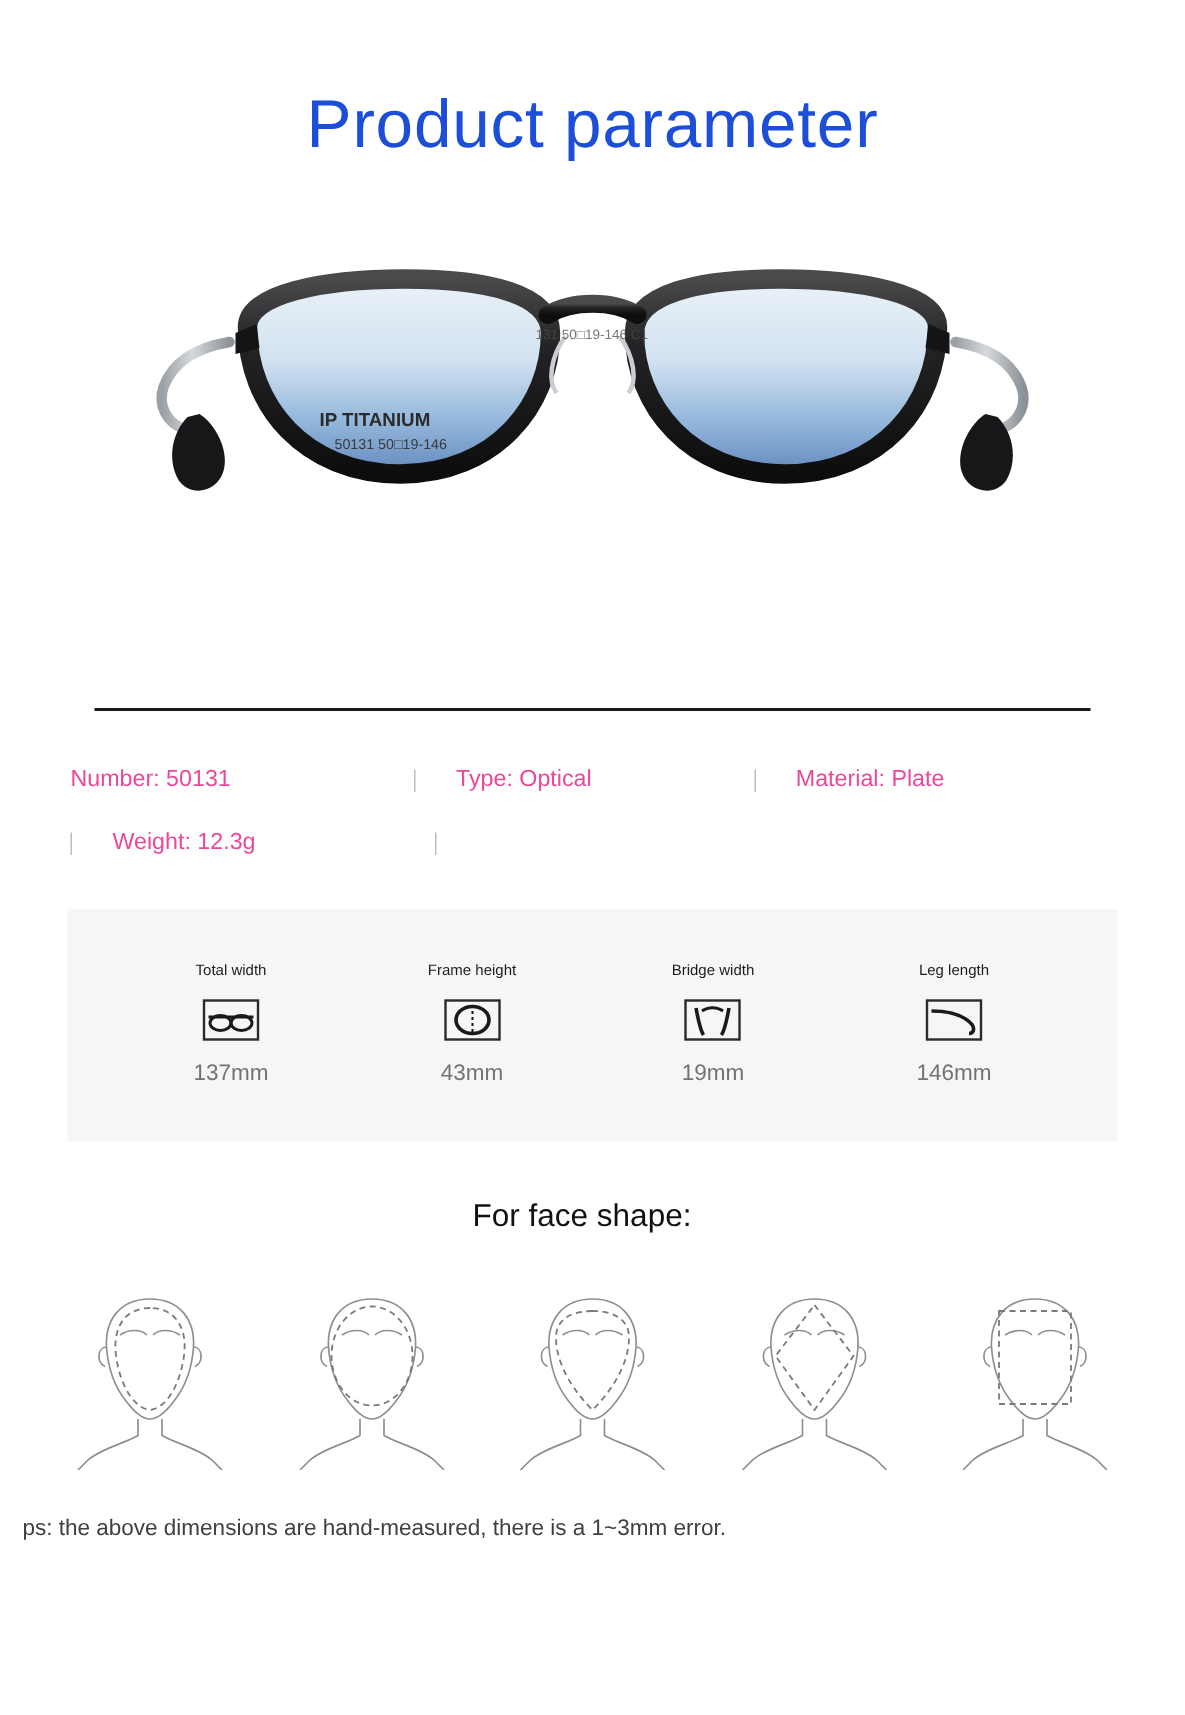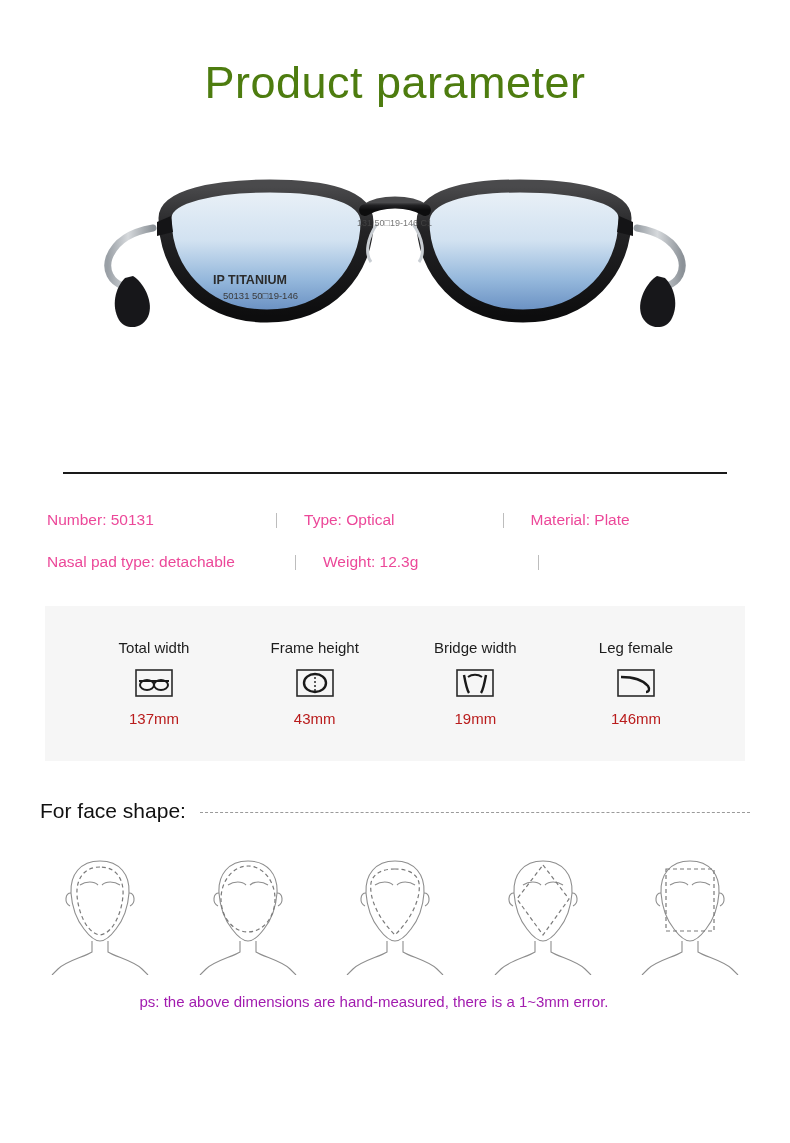--- a/index.html
+++ b/index.html
@@ -16,21 +16,21 @@
     position: relative;
     overflow: hidden;
   }
 
   
   .page-title {
     text-align: center;
     font-size: 45px;
     font-weight: 400;
     letter-spacing: 0.5px;
-    color: #4d7c0f;
+    color: #1d4ed8;
     margin: 58px 0 5px 0;
     line-height: 1.1;
   }
 
   
   .hero {
     width: 790px;
     height: 270px;
     margin-top: 58px;
     position: relative;
@@ -89,44 +89,45 @@
     justify-content: space-between;
     padding: 0 48px;
   }
   .measure {
     display: flex;
     flex-direction: column;
     align-items: center;
     width: 122px;
   }
   .measure-label {
-    font-size: 15px;
+    font-size: 10px;
     color: #1d1d1d;
     margin-bottom: 9px;
     white-space: nowrap;
   }
   .measure-icon {
     width: 40px;
     height: 36px;
     display: flex;
     align-items: center;
     justify-content: center;
   }
   .measure-value {
     font-size: 15px;
-    color: #b91c1c;
+    color: #737373;
     margin-top: 9px;
   }
 
   
   .faceshape-head {
     width: 710px;
     margin: 38px auto 0 auto;
     display: flex;
     align-items: center;
+    flex-direction: column;
   }
   .faceshape-title {
     font-size: 21px;
     color: #111;
     white-space: nowrap;
     padding-right: 14px;
   }
   .dash-line {
     flex: 1;
     height: 1px;
@@ -146,24 +147,24 @@
     width: 130px;
     height: 130px;
     display: flex;
     align-items: center;
     justify-content: center;
   }
 
   
   .footnote {
     width: 760px;
-    margin: 14px auto 0 auto;
-    text-align: center;
+    margin: 26px auto 0 auto;
+    text-align: left;
     padding-right: 42px;
-    color: #a21caf;
+    color: #404040;
     font-size: 15px;
     line-height: 1.5;
   }
   .footnote div { white-space: nowrap; }
 </style>
 </head>
 <body>
 
 <h1 class="page-title">Product parameter</h1>
 
@@ -228,23 +229,20 @@
     <div class="sep"></div>
     <div class="spec-cell spec-c2">
       <span>Type: Optical</span>
     </div>
     <div class="sep"></div>
     <div class="spec-cell spec-c3">
       <span>Material: Plate</span>
     </div>
   </div>
   <div class="spec-row">
-    <div class="spec-cell spec-c1">
-      <span>Nasal pad type: detachable</span>
-    </div>
     <div class="sep"></div>
     <div class="spec-cell spec-c2">
       <span>Weight: 12.3g</span>
     </div>
     <div class="sep"></div>
   </div>
 </div>
 
 <div class="measures">
 
@@ -281,21 +279,21 @@
         <rect x="2" y="4" width="36" height="26" fill="none" stroke="#2b2b2b" stroke-width="1.6"></rect>
         <path d="M9 9 C 11 20, 12 24, 14 27" fill="none" stroke="#1a1a1a" stroke-width="2.4"></path>
         <path d="M31 9 C 29 20, 28 24, 26 27" fill="none" stroke="#1a1a1a" stroke-width="2.4"></path>
         <path d="M13 11 C 17 8, 23 8, 27 11" fill="none" stroke="#1a1a1a" stroke-width="2"></path>
       </svg>
     </div>
     <div class="measure-value">19mm</div>
   </div>
 
   <div class="measure">
-    <div class="measure-label">Leg female</div>
+    <div class="measure-label">Leg length</div>
     <div class="measure-icon">
       <svg width="40" height="34" viewBox="0 0 40 34">
         <rect x="2" y="4" width="36" height="26" fill="none" stroke="#2b2b2b" stroke-width="1.6"></rect>
         <path d="M5 11 C 16 11, 26 13, 32 20 C 34 23, 33 26, 30 26" fill="none" stroke="#1a1a1a" stroke-width="2.4"></path>
       </svg>
     </div>
     <div class="measure-value">146mm</div>
   </div>
 
 </div>

